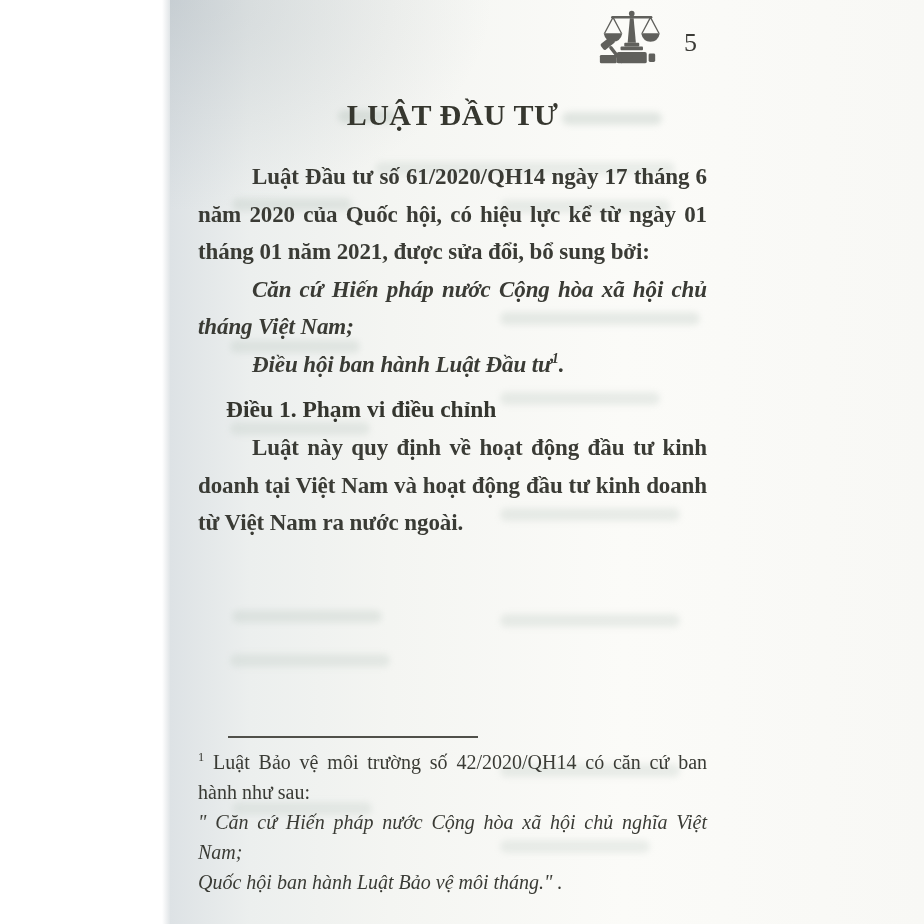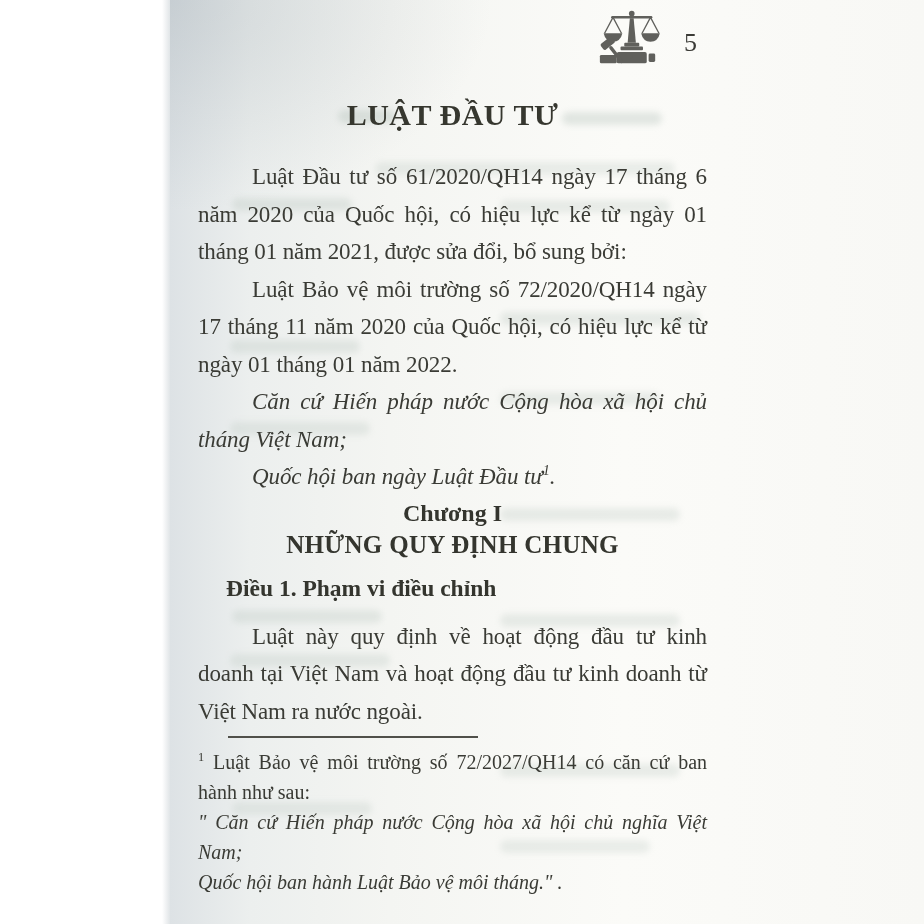--- a/index.html
+++ b/index.html
@@ -27,31 +27,31 @@
   }
   .doc-title{
     margin:96px 0 0 0;text-align:center;font-weight:bold;
     font-size:30px;line-height:38px;letter-spacing:0.5px;color:#36372f;
   }
   p{margin:0;}
   .body-text{
     font-size:23px;line-height:37.5px;color:#3a3b35;
     text-align:justify;letter-spacing:-0.1px;
   }
-  .indent{text-indent:54px;}
+  .indent{text-indent:54px;font-weight:bold;}
   .italic{font-style:italic;}
   .first-para{margin-top:24px;}
   .chapter{text-align:center;color:#34352e;margin-top:2px;}
   .chapter-label{font-weight:bold;font-size:24px;line-height:30px;}
   .chapter-title{font-weight:bold;font-size:25px;line-height:34px;letter-spacing:0.3px;}
   .article-heading{
     margin:10px 0 0 0;font-weight:bold;font-size:23.5px;line-height:32px;
     color:#34352e;text-indent:28px;font-family:Liberation Serif, serif;
   }
-  .article-body{margin-top:14px;}
+  .article-body{margin-top:4px;}
   .footnote{position:absolute;left:0;top:736px;width:509px;}
   .footnote-rule{width:250px;margin-left:30px;border-top:2px solid #50504a;}
   .fn-text{
     font-size:20px;line-height:30px;color:#3a3b35;text-align:justify;
   }
   .fn-first{margin-top:9px;}
   sup{font-size:62%;vertical-align:super;line-height:0;}
   .ghost{
     position:absolute;height:13px;border-radius:7px;
     background:#bcc8c1;filter:blur(3px);
@@ -104,36 +104,31 @@
   </svg>
 
   <div class="page-number">5</div>
 
   <div class="content">
 
     <h1 class="doc-title">LUẬT ĐẦU TƯ</h1>
 
     <p class="body-text indent first-para">Luật Đầu tư số 61/2020/QH14 ngày 17 tháng 6 năm 2020 của Quốc hội, có hiệu lực kể từ ngày 01 tháng 01 năm 2021, được sửa đổi, bổ sung bởi:</p>
 
-    <p class="body-text indent">Luật Bảo vệ môi trường số 72/2020/QH14 ngày 17 tháng 11 năm 2020 của Quốc hội, có hiệu lực kể từ ngày 01 tháng 01 năm 2022.</p>
 
     <p class="body-text indent italic">Căn cứ Hiến pháp nước Cộng hòa xã hội chủ tháng Việt Nam;</p>
 
-    <p class="body-text indent italic"><span>Quốc hội ban ngày Luật Đầu tư</span><sup>1</sup><span>.</span></p>
+    <p class="body-text indent italic"><span>Điều hội ban hành Luật Đầu tư</span><sup>1</sup><span>.</span></p>
 
-    <div class="chapter">
-      <div class="chapter-label">Chương I</div>
-      <div class="chapter-title">NHỮNG QUY ĐỊNH CHUNG</div>
-    </div>
 
     <h3 class="article-heading">Điều 1. Phạm vi điều chỉnh</h3>
 
     <p class="body-text indent article-body">Luật này quy định về hoạt động đầu tư kinh doanh tại Việt Nam và hoạt động đầu tư kinh doanh từ Việt Nam ra nước ngoài.</p>
 
     <div class="footnote">
       <div class="footnote-rule"></div>
-      <p class="fn-text fn-first"><sup>1</sup> <span>Luật Bảo vệ môi trường số 72/2027/QH14 có căn cứ ban hành như sau:</span></p>
+      <p class="fn-text fn-first"><sup>1</sup> <span>Luật Bảo vệ môi trường số 42/2020/QH14 có căn cứ ban hành như sau:</span></p>
       <p class="fn-text italic">" Căn cứ Hiến pháp nước Cộng hòa xã hội chủ nghĩa Việt Nam;</p>
       <p class="fn-text italic">Quốc hội ban hành Luật Bảo vệ môi tháng." .</p>
     </div>
 
   </div>
 </div>
 
 </body></html>

